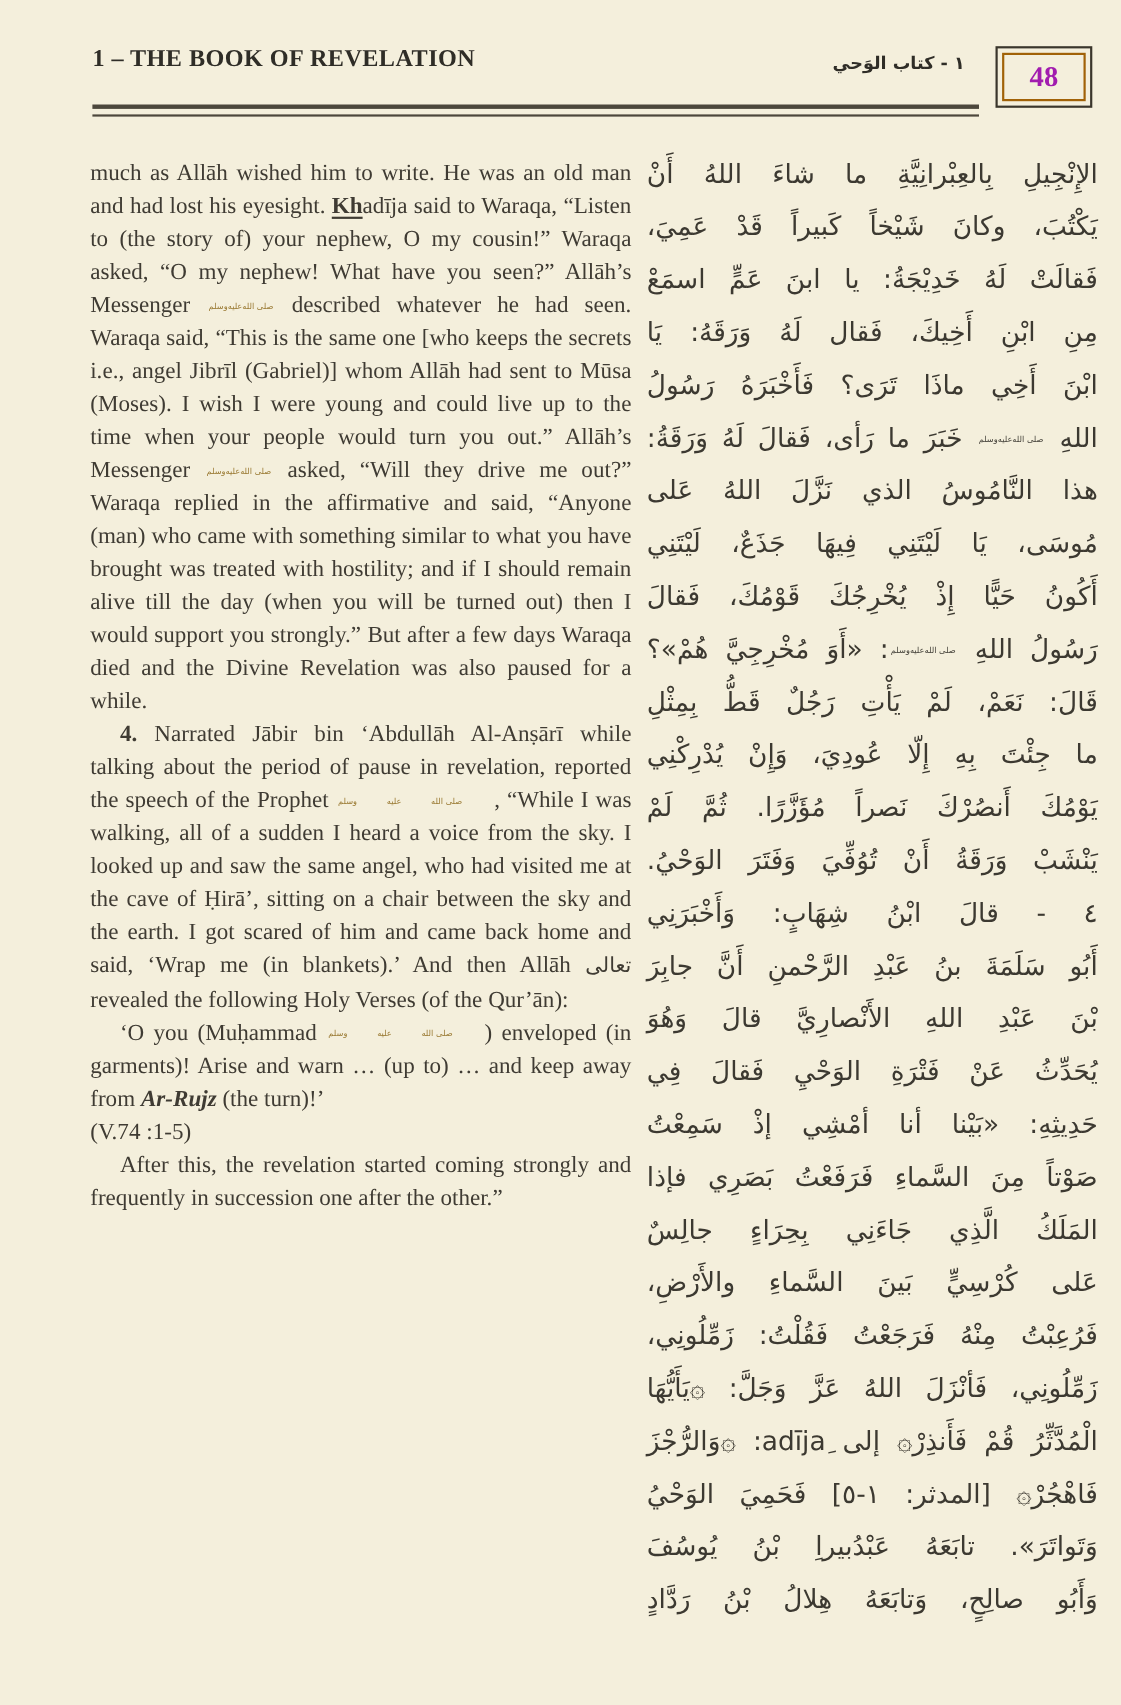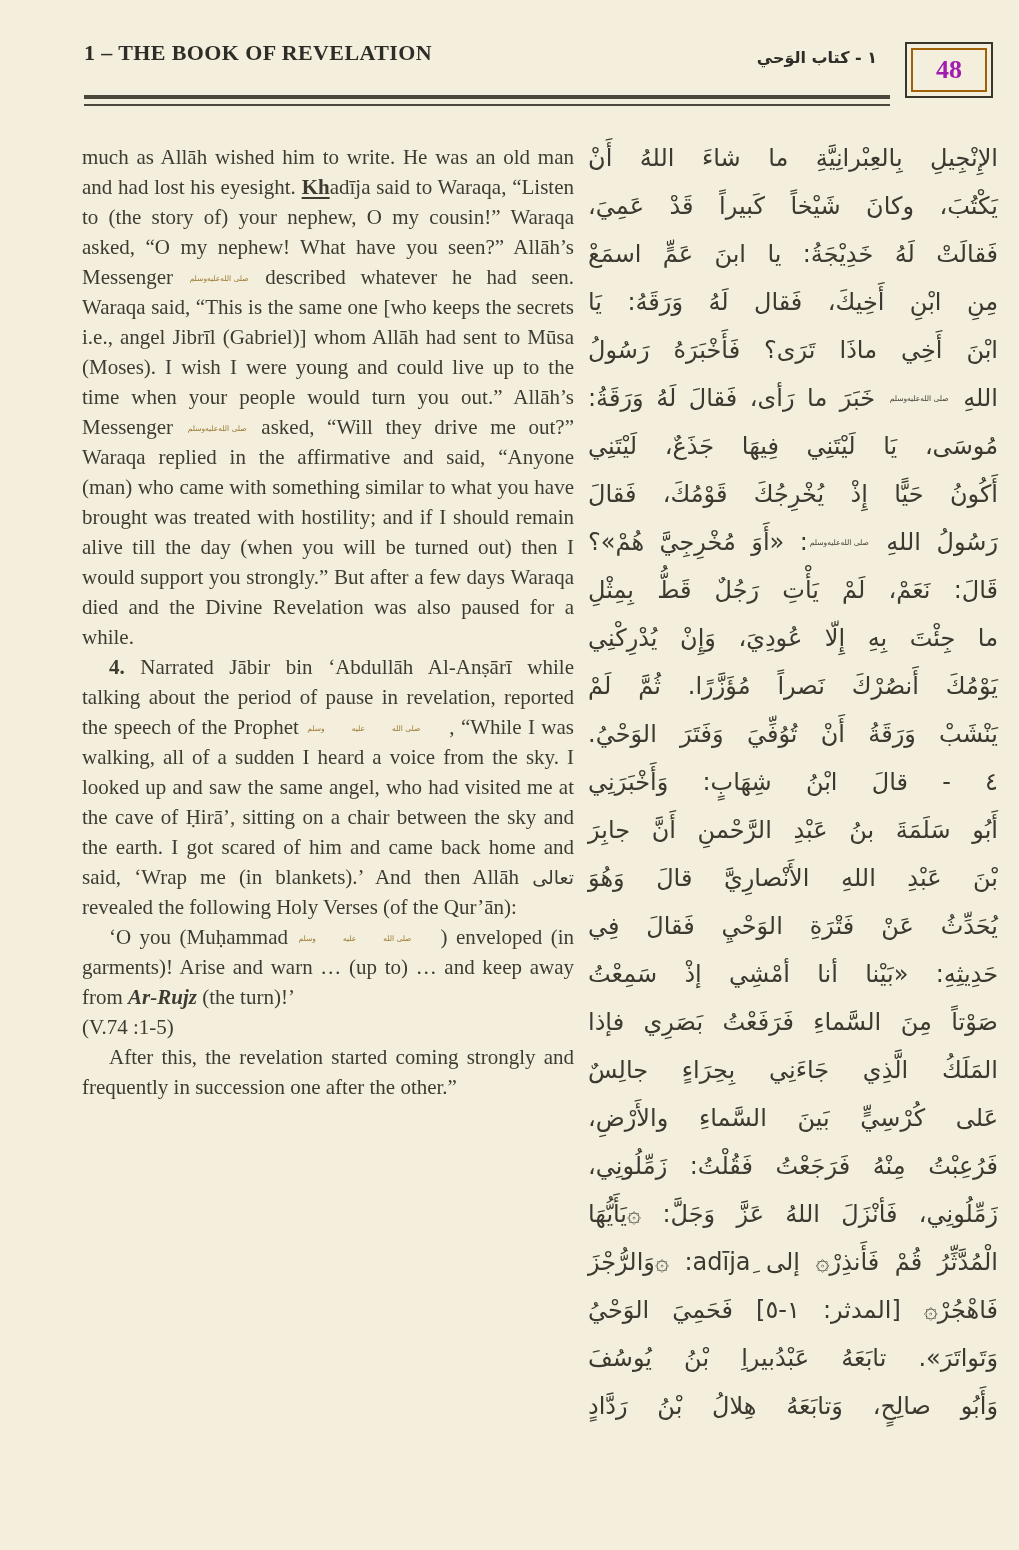--- a/index.html
+++ b/index.html
@@ -111,20 +111,21 @@
       <div class="ar-line"><span>الإِنْجِيلِ بِالعِبْرانِيَّةِ ما شاءَ اللهُ أَنْ</span></div>
       <div class="ar-line"><span>يَكْتُبَ، وكانَ شَيْخاً كَبيراً قَدْ عَمِيَ،</span></div>
       <div class="ar-line"><span>فَقالَتْ لَهُ خَدِيْجَةُ: يا ابنَ عَمٍّ اسمَعْ</span></div>
       <div class="ar-line"><span>مِنِ ابْنِ أَخِيكَ، فَقال لَهُ وَرَقَهُ: يَا</span></div>
       <div class="ar-line"><span>ابْنَ أَخِي ماذَا تَرَى؟ فَأَخْبَرَهُ رَسُولُ</span></div>
       <div class="ar-line"><span>اللهِ </span><span class="saw dark">
           <span>صلى الله</span>
           <span>عليه</span>
           <span>وسلم</span>
         </span><span> خَبَرَ ما رَأى، فَقالَ لَهُ وَرَقَةُ:</span></div>
+      <div class="ar-line"><span>هذا النَّامُوسُ الذي نَزَّلَ اللهُ عَلى</span></div>
       <div class="ar-line"><span>مُوسَى، يَا لَيْتَنِي فِيهَا جَذَعٌ، لَيْتَنِي</span></div>
       <div class="ar-line"><span>أَكُونُ حَيًّا إِذْ يُخْرِجُكَ قَوْمُكَ، فَقالَ</span></div>
       <div class="ar-line"><span>رَسُولُ اللهِ </span><span class="saw dark">
           <span>صلى الله</span>
           <span>عليه</span>
           <span>وسلم</span>
         </span><span>: «أَوَ مُخْرِجِيَّ هُمْ»؟</span></div>
       <div class="ar-line"><span>قَالَ: نَعَمْ، لَمْ يَأْتِ رَجُلٌ قَطُّ بِمِثْلِ</span></div>
       <div class="ar-line"><span>ما جِئْتَ بِهِ إِلّا عُودِيَ، وَإِنْ يُدْرِكْنِي</span></div>
       <div class="ar-line"><span>يَوْمُكَ أَنصُرْكَ نَصراً مُؤَزَّرًا. ثُمَّ لَمْ</span></div>

